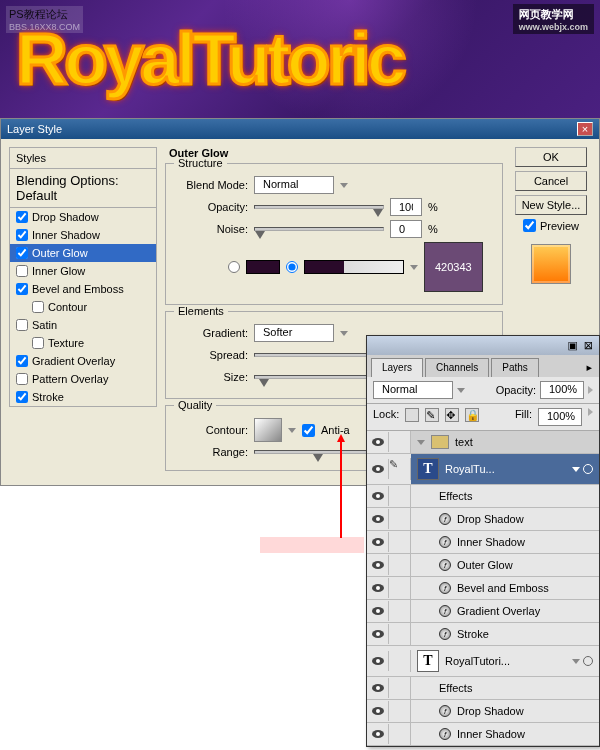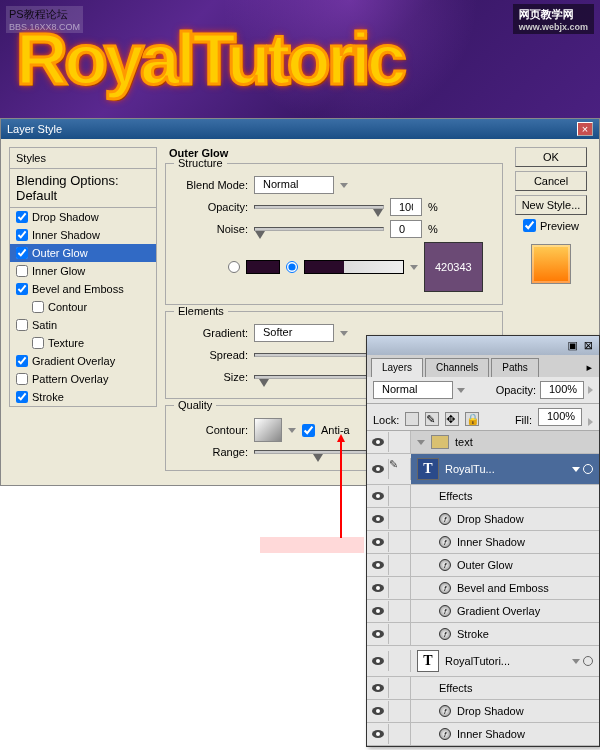--- a/index.html
+++ b/index.html
@@ -47,21 +47,21 @@
 .arrow-red{position:absolute;left:340px;top:440px;width:2px;height:98px;background:red}
 .arrow-red::before{content:"";position:absolute;top:-6px;left:-3px;border-left:4px solid transparent;border-right:4px solid transparent;border-bottom:8px solid red}
 .hl-strip{position:absolute;left:260px;top:537px;width:104px;height:16px;background:rgba(255,0,0,0.15)}
 .layers-panel{position:absolute;right:0;top:335px;width:234px;background:#e7e7e7;border:1px solid #333;box-shadow:2px 2px 4px rgba(0,0,0,0.3)}
 .lp-head{background:linear-gradient(#c9d6e8,#a9b6c8);padding:3px 6px;display:flex;justify-content:space-between}
 .lp-tabs{display:flex;gap:2px;background:#d0d0d0;padding:3px 4px 0}
 .lp-tab{padding:3px 10px;background:#d0d0d0;border:1px solid #888;border-bottom:none;font-size:10px}
 .lp-tab.act{background:#e7e7e7}
 .lp-opts{padding:4px 6px;display:flex;align-items:center;gap:4px;border-bottom:1px solid #aaa}
 .lp-opts .select{width:80px}
-.lp-lock{padding:4px 6px;display:flex;align-items:flex-end;gap:6px;border-bottom:1px solid #aaa;font-size:10px}
+.lp-lock{padding:4px 6px;display:flex;align-items:flex-start;gap:6px;border-bottom:1px solid #aaa;font-size:10px}
 .lock-ic{width:14px;height:14px;border:1px solid #888;background:#ddd}
 .layer-row{display:flex;align-items:center;border-bottom:1px solid #bbb;min-height:22px}
 .eye{width:22px;text-align:center;border-right:1px solid #bbb;padding:4px 0}
 .eye-ic{display:inline-block;width:12px;height:8px;background:#444;border-radius:50%;position:relative}
 .eye-ic::after{content:"";position:absolute;width:4px;height:4px;background:#fff;border-radius:50%;top:2px;left:4px}
 .link-col{width:22px;border-right:1px solid #bbb;height:100%;min-height:22px}
 .layer-label{flex:1;padding:4px 6px;display:flex;align-items:center;gap:6px}
 .layer-row.sel-layer .layer-label{background:#4a6a9a;color:#fff}
 .t-thumb{width:22px;height:22px;background:#fff;border:1px solid #666;display:flex;align-items:center;justify-content:center;font-family:serif;font-weight:bold;font-size:14px}
 .t-thumb.dark{background:#2a4a8a;color:#fff}

